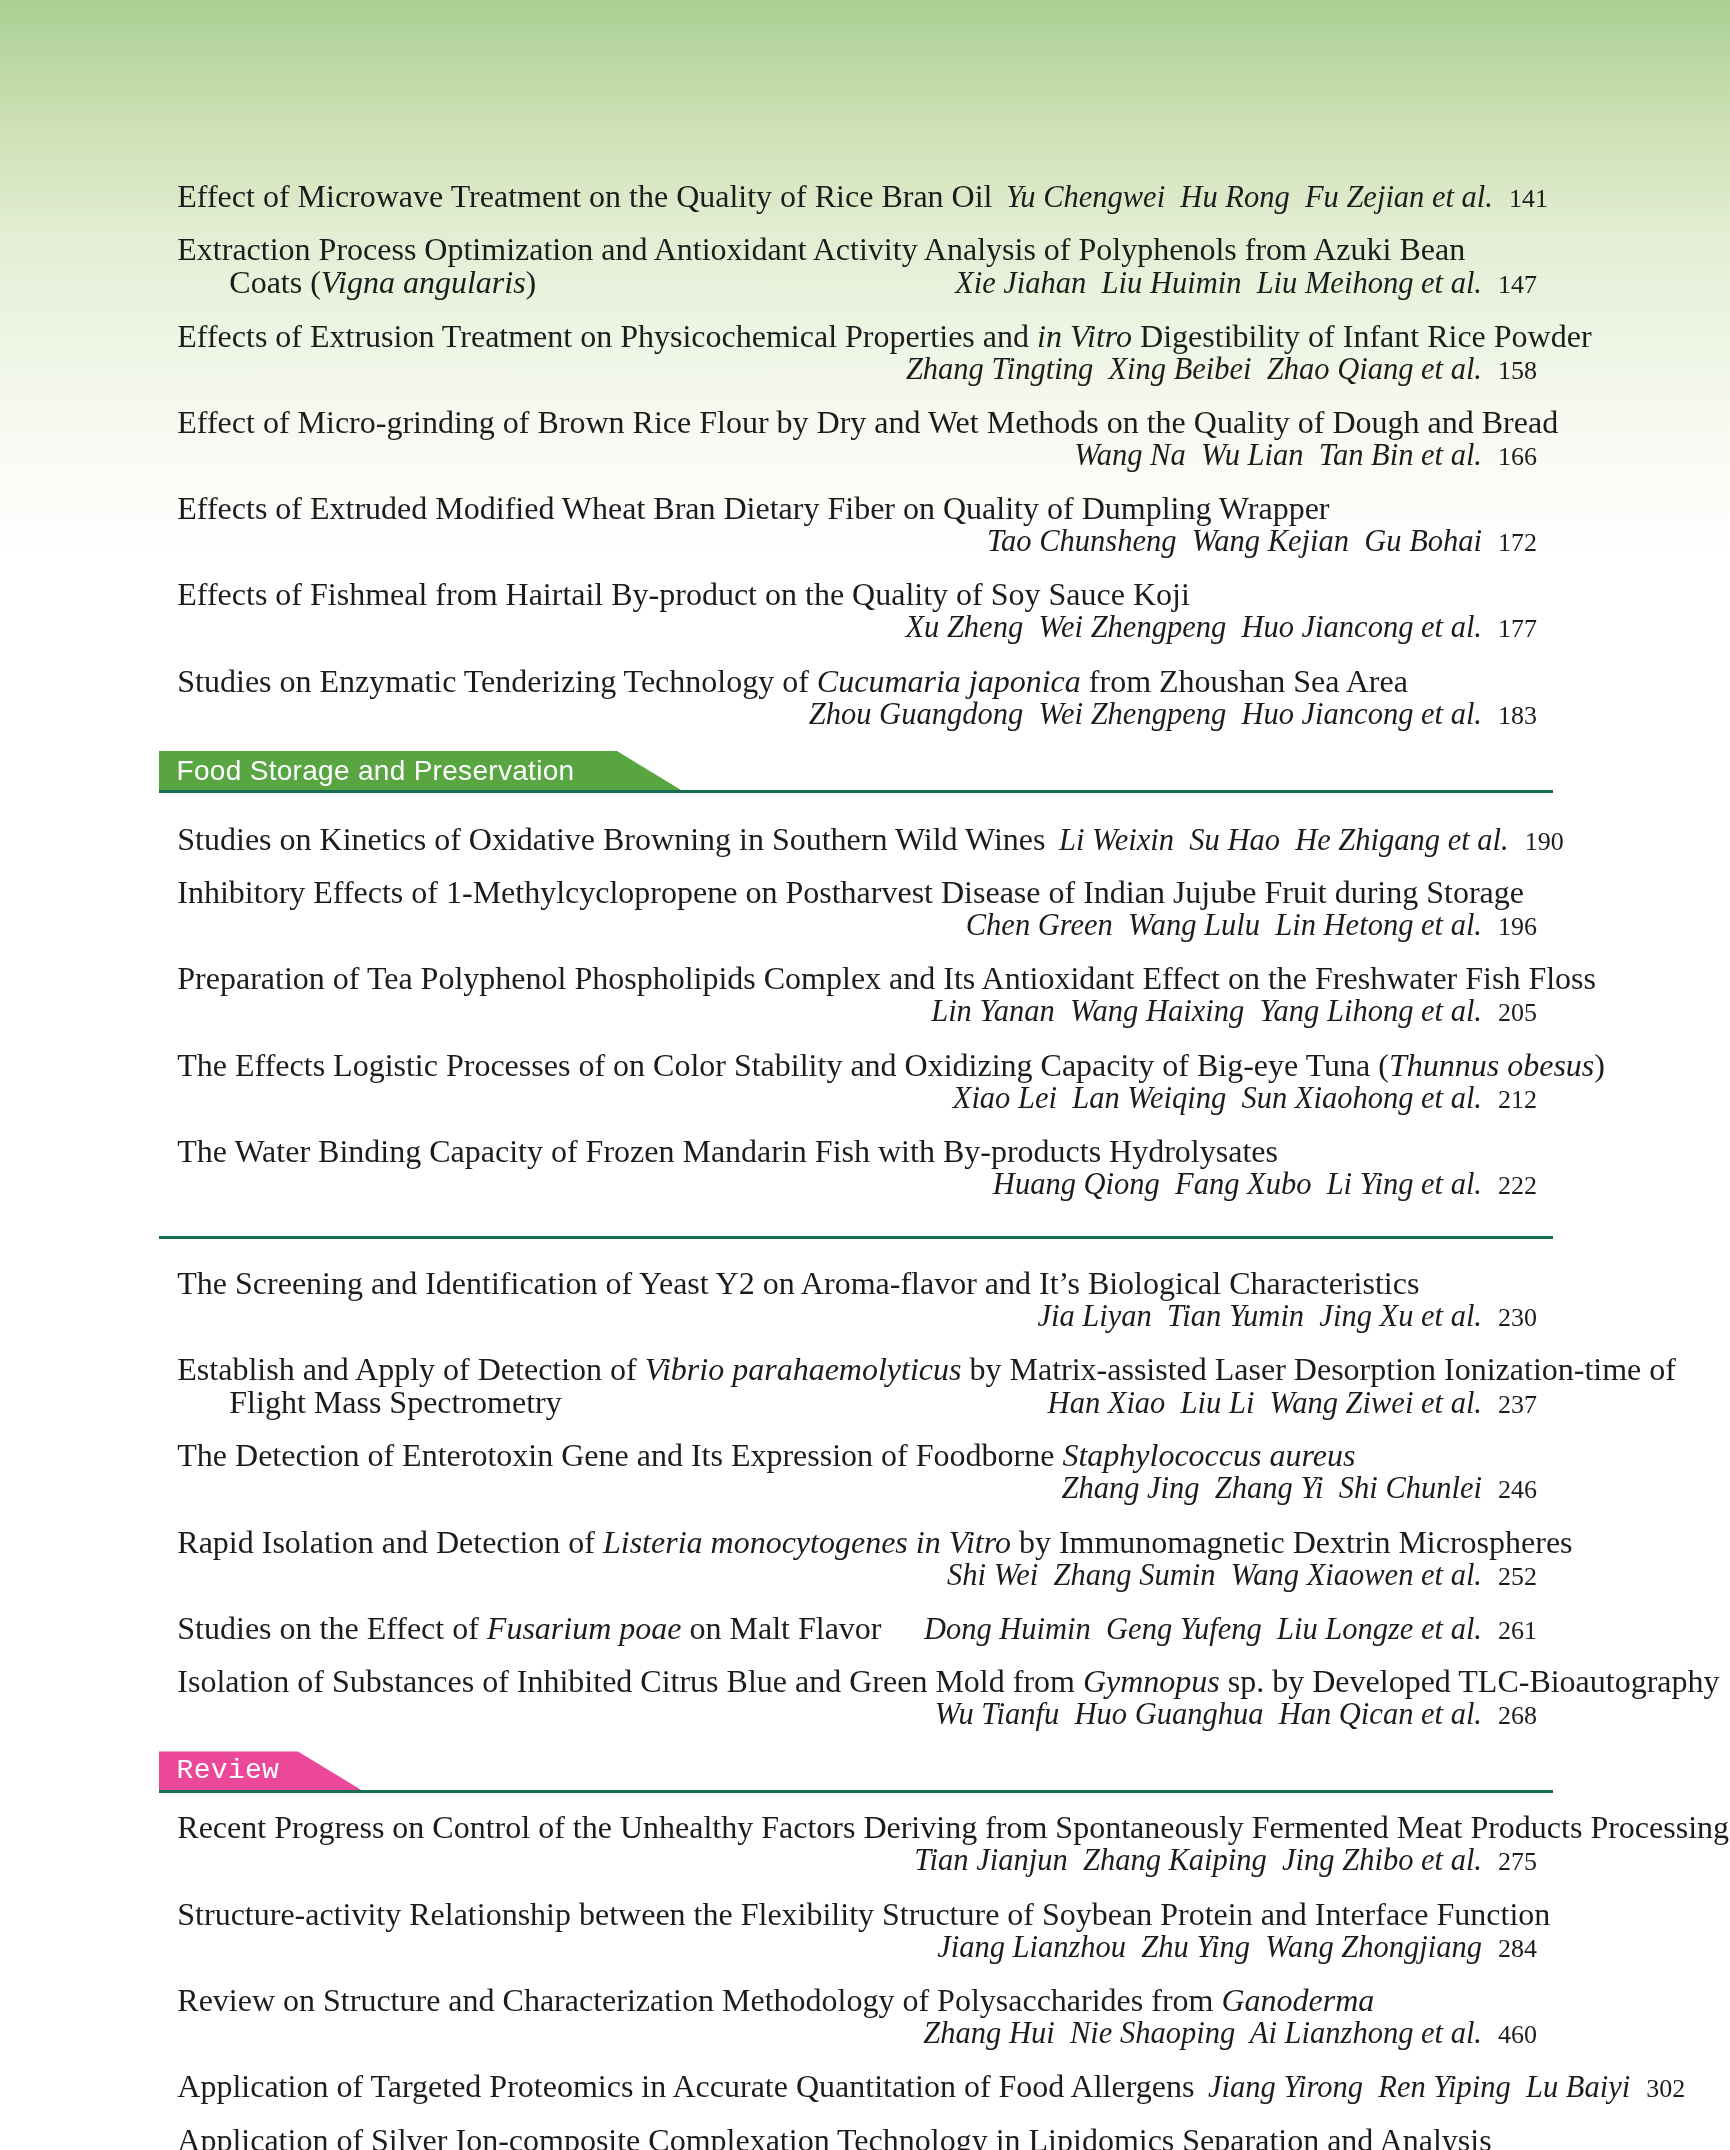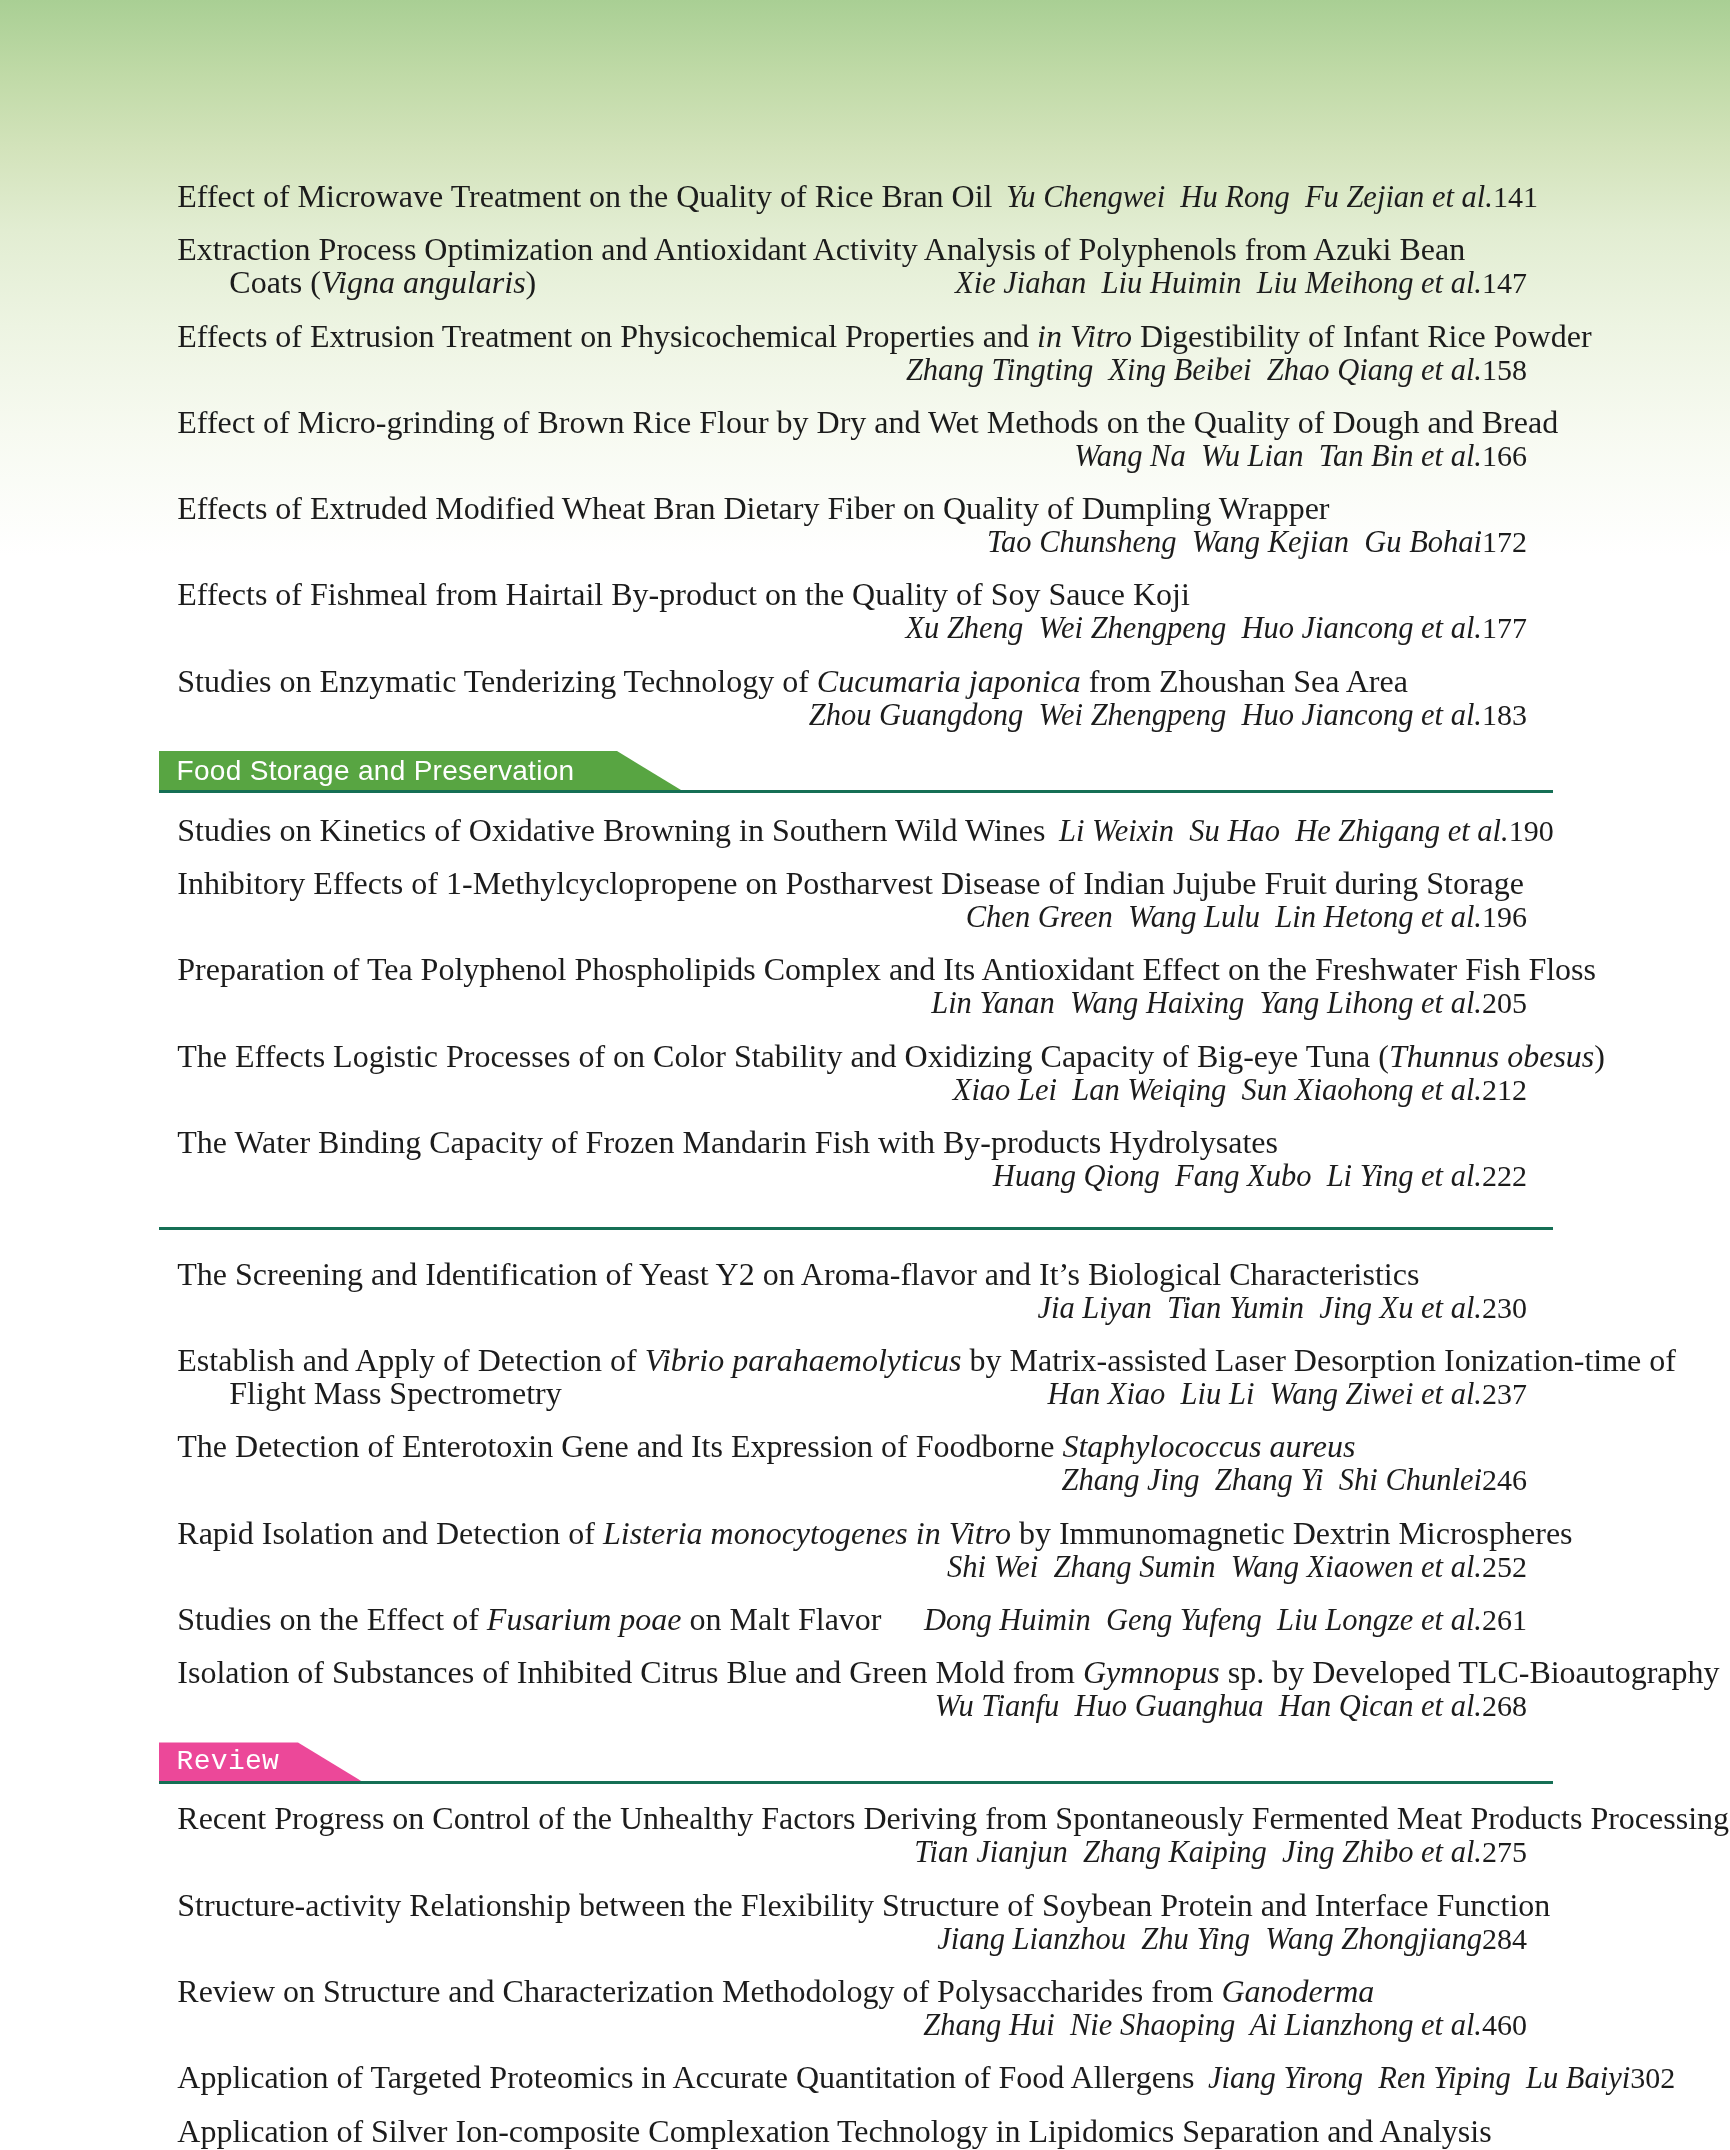--- a/index.html
+++ b/index.html
@@ -17,35 +17,35 @@
   .entry{margin-bottom:20.3px;margin-left:18.3px;}
   .line{
     display:flex;align-items:baseline;height:33px;line-height:33px;
     font-size:32px;white-space:pre;
   }
   .title{white-space:pre;}
   .title i{font-style:italic;}
   .indent{margin-left:52px;}
   .fill{flex:1 1 auto;min-width:13.6px;}
   .authors{font-style:italic;font-size:30.5px;white-space:pre;text-align:right;}
-  .pagenum{flex:0 0 71px;width:71px;text-align:left;font-size:30px;font-style:normal;}
+  .pagenum{flex:0 0 71px;width:71px;text-align:center;font-size:26px;font-style:normal;}
   .section-header{position:relative;margin-left:0;}
   .banner{
     height:39px;line-height:39px;
     clip-path:polygon(0 0, calc(100% - 64px) 0, 100% 100%, 0 100%);
     padding-left:17.6px;box-sizing:border-box;
     font-family:"Liberation Sans","DejaVu Sans",sans-serif;
     font-size:28px;color:#ffffff;letter-spacing:0.3px;
   }
   .rule{height:2.7px;width:100%;}
   
   .sh-1{margin-top:7.5px;}
   .sh-2{margin-top:35px;}
   .sh-3{margin-top:1.4px;}
-  .sec-body-1{margin-top:21px;}
+  .sec-body-1{margin-top:30px;}
   .sec-body-2{margin-top:28px;}
   .sec-body-3{margin-top:18.3px;}
 </style>
 </head>
 <body>
 
 <div class="content" id="toc-root">
     <div class="section">
       <div class="sec-body">
         <div class="entry">

